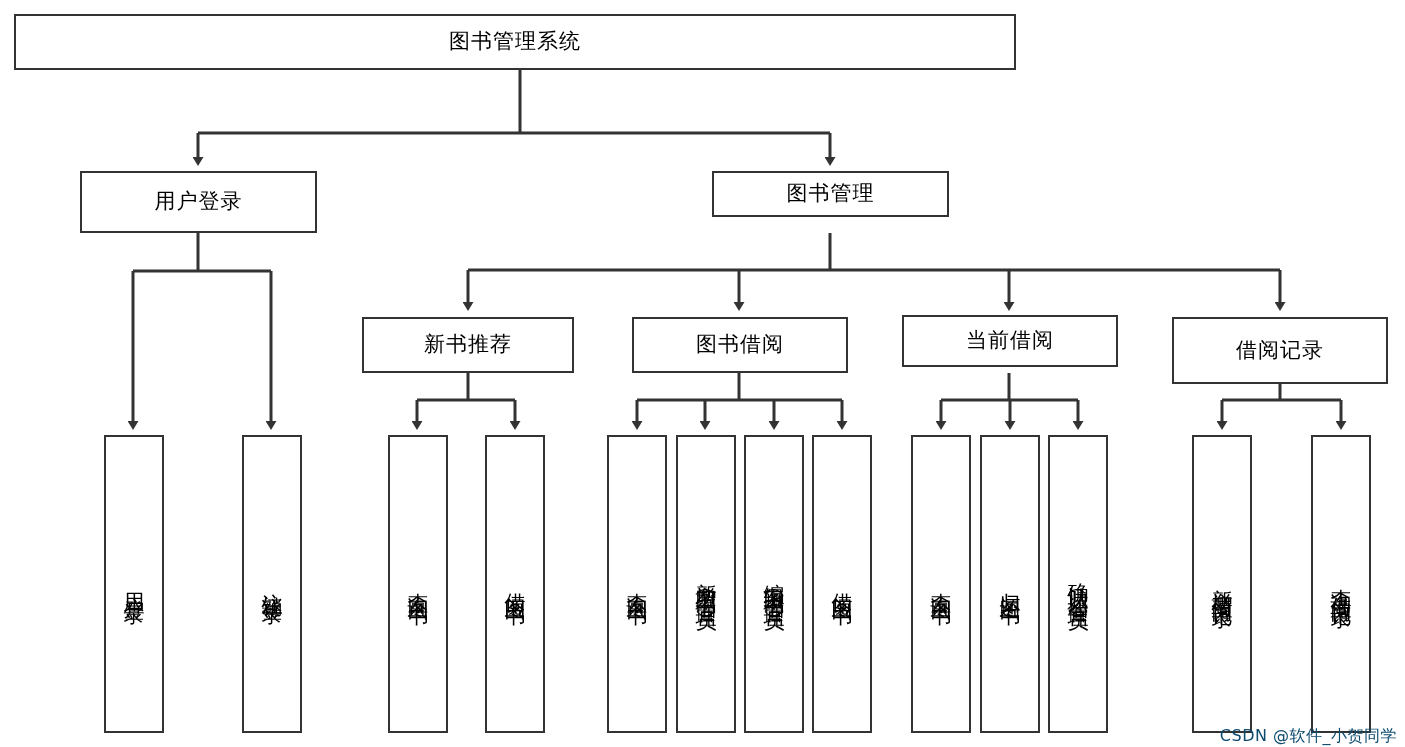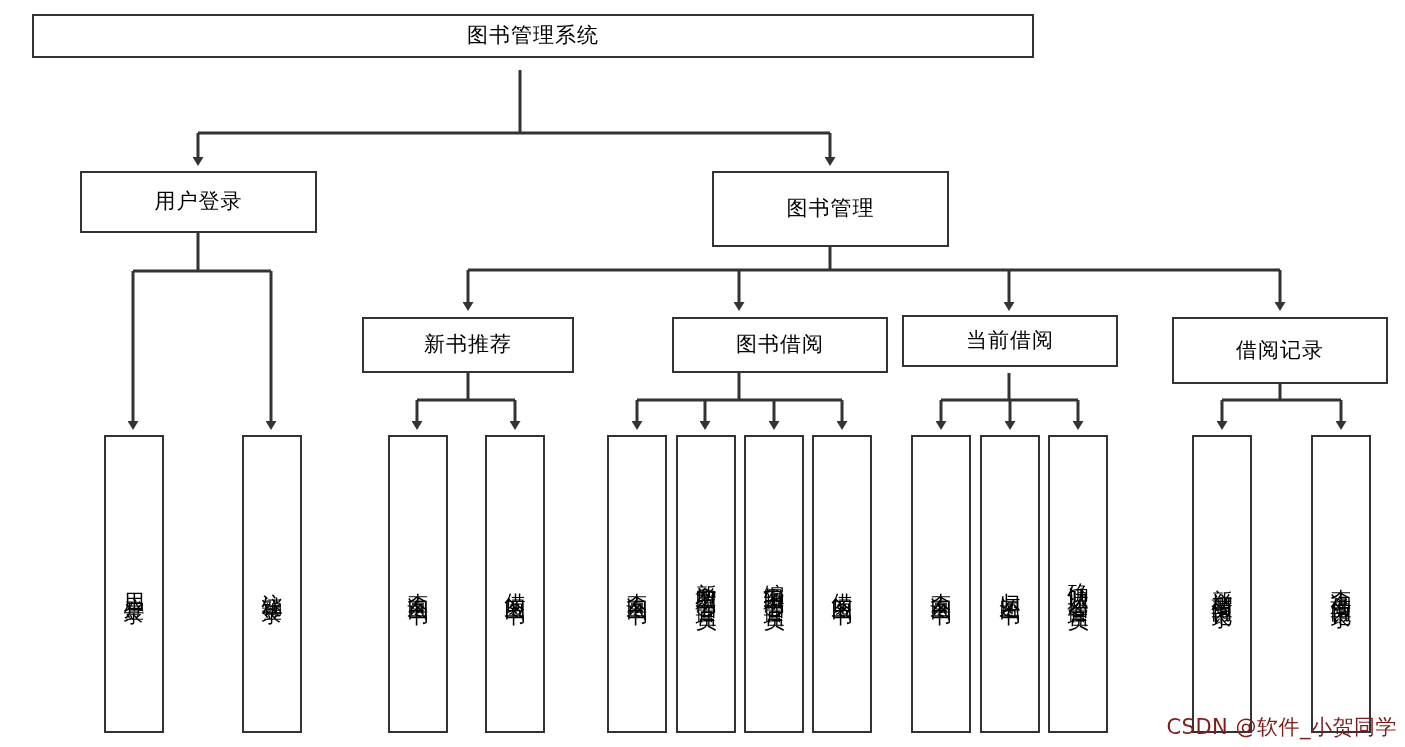--- a/index.html
+++ b/index.html
@@ -50,23 +50,23 @@
   }
   .node.v .vtext {
     writing-mode: vertical-rl;
     text-orientation: upright;
     display: block;
     text-align: center;
   }
   #watermark {
     position: absolute;
     right: 8px;
-    bottom: 6px;
-    font-size: 21px;
-    color: #7f1d1d;
+    bottom: 0;
+    font-size: 16px;
+    color: #0c4a6e;
     letter-spacing: 0.5px;
     white-space: nowrap;
     font-family: "DejaVu Sans", "Liberation Sans", sans-serif;
   }
 </style>
 </head>
 <body>
 
 <div id="canvas">
 
@@ -113,37 +113,37 @@
       <path d="M1010,400 L1010,422" marker-end="url(#arrow)"></path>
       <path d="M1078,400 L1078,422" marker-end="url(#arrow)"></path>
 
       <path d="M1280,373 L1280,400"></path>
       <path d="M1222,400 L1341,400"></path>
       <path d="M1222,400 L1222,422" marker-end="url(#arrow)"></path>
       <path d="M1341,400 L1341,422" marker-end="url(#arrow)"></path>
     </g>
   </svg>
 
-  <div class="node h" style="left:32px; top:14px; width:1002px; height:44px;">
+  <div class="node h" style="left:14px; top:14px; width:1002px; height:56px;">
     <span>图书管理系统</span>
   </div>
 
   <div class="node h" style="left:80px; top:171px; width:237px; height:62px;">
     <span>用户登录</span>
   </div>
 
-  <div class="node h" style="left:712px; top:171px; width:237px; height:76px;justify-content:center;">
+  <div class="node h" style="left:712px; top:171px; width:237px; height:46px;justify-content:center;">
     <span>图书管理</span>
   </div>
 
   <div class="node h" style="left:362px; top:317px; width:212px; height:56px;">
     <span>新书推荐</span>
   </div>
 
-  <div class="node h" style="left:632px; top:317px; width:216px; height:56px;margin-left:40px;">
+  <div class="node h" style="left:632px; top:317px; width:216px; height:56px;">
     <span>图书借阅</span>
   </div>
 
   <div class="node h" style="left:902px; top:315px; width:216px; height:52px;">
     <span>当前借阅</span>
   </div>
 
   <div class="node h" style="left:1172px; top:317px; width:216px; height:67px;">
     <span>借阅记录</span>
   </div>

